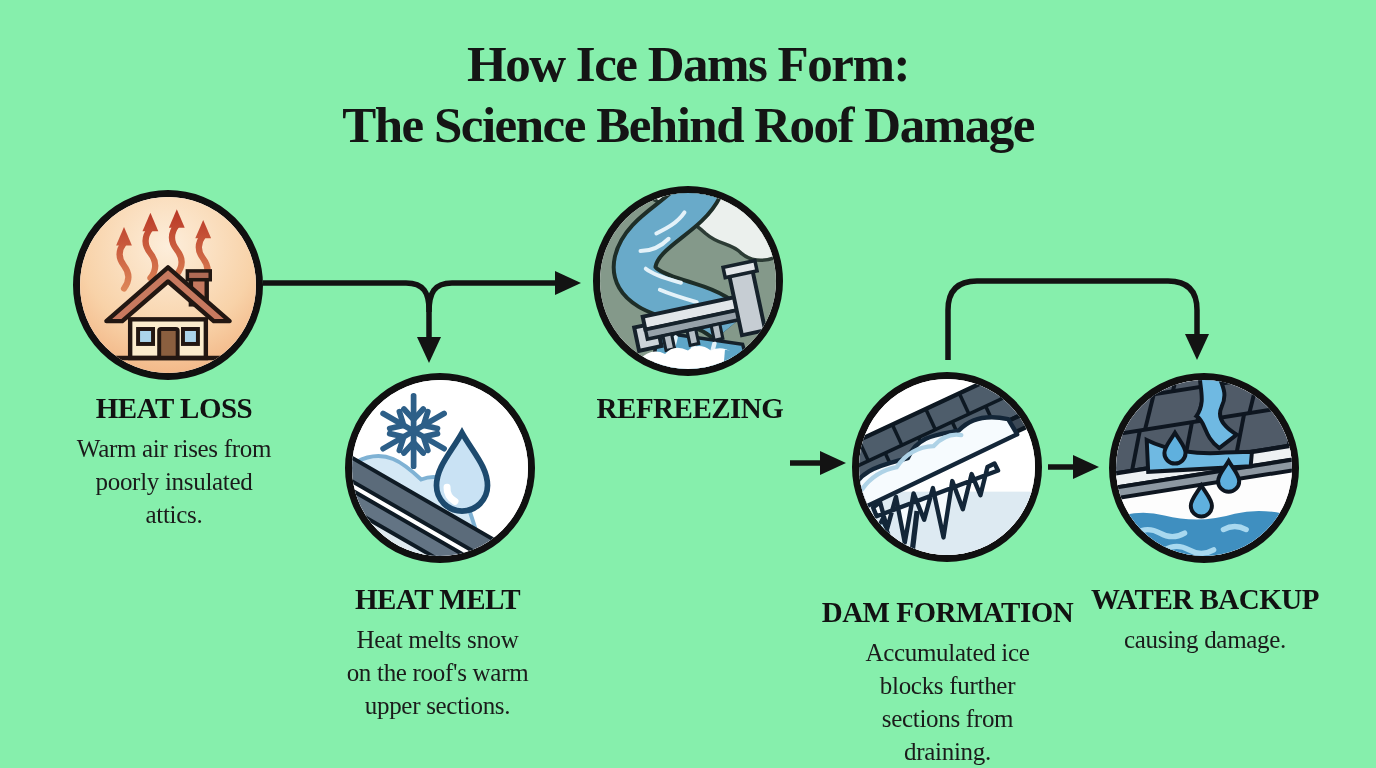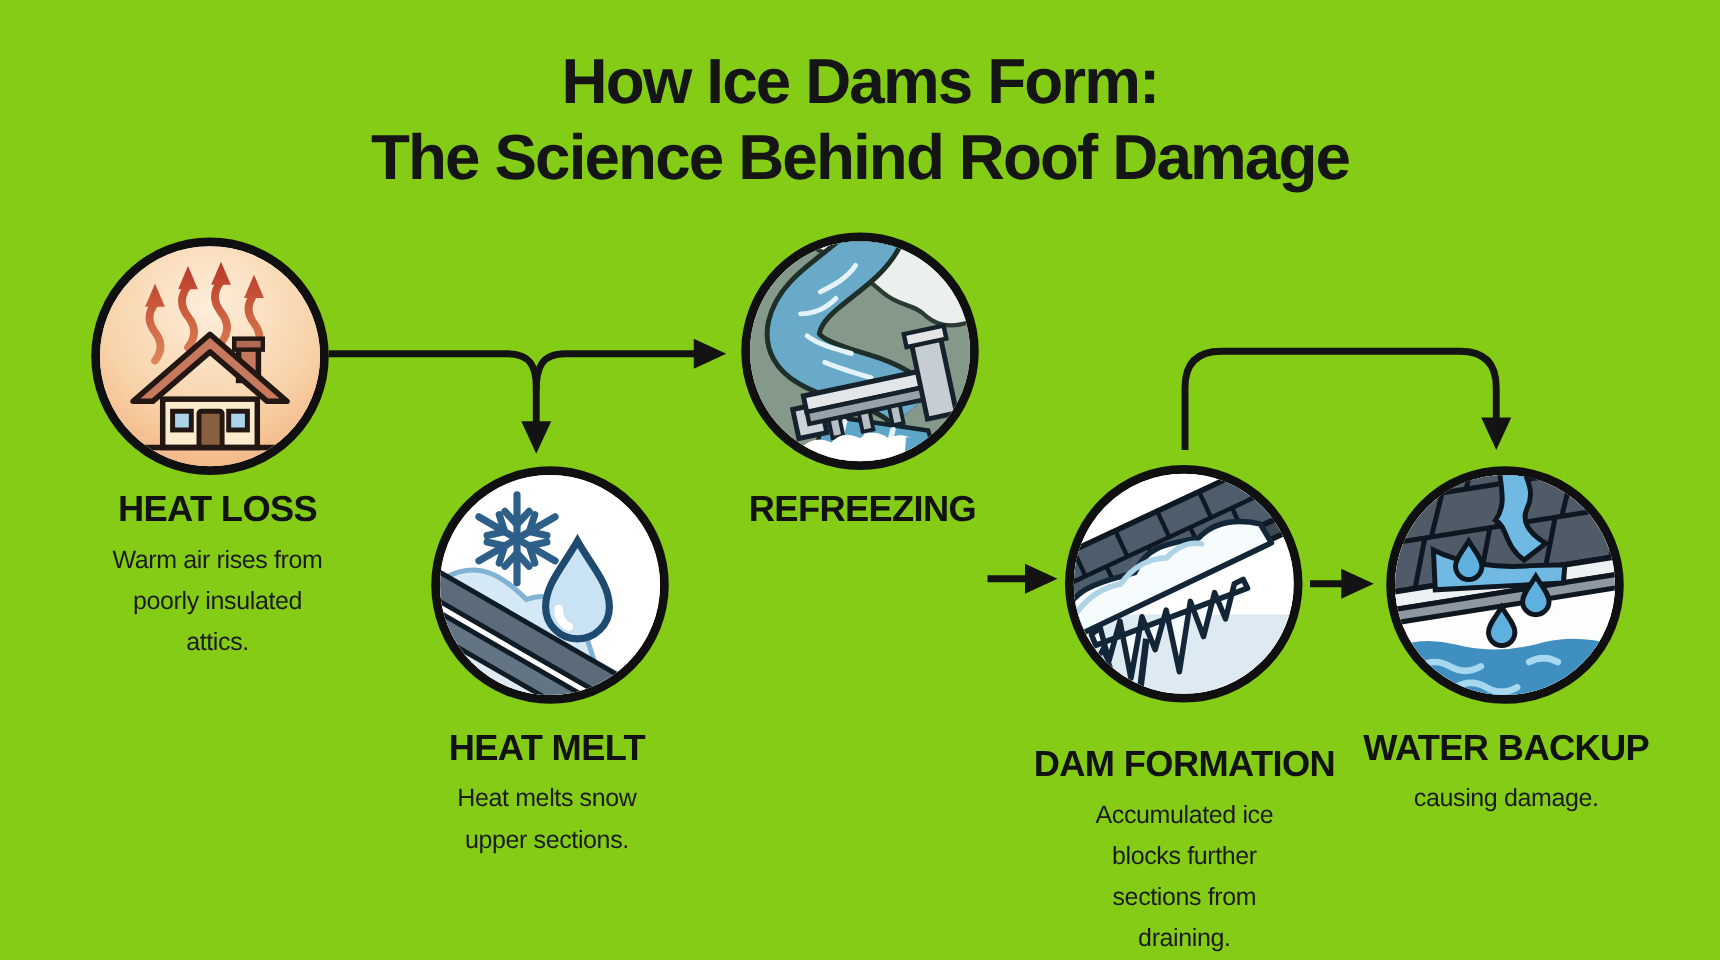--- a/index.html
+++ b/index.html
@@ -1,32 +1,32 @@
 <!DOCTYPE html>
 <html><head>
 <meta charset="utf-8">
 <style>
   html,body{margin:0;padding:0;background:#ffffff;}
   .stage{
-    position:relative;width:1376px;height:768px;background:#84cc16;overflow:hidden;
-    font-family:Liberation Sans, sans-serif;color:#161616;
+    position:relative;width:1376px;height:768px;background:#86efac;overflow:hidden;
+    font-family:Liberation Serif, serif;color:#161616;
   }
   .title{
     position:absolute;left:0;top:34px;width:100%;text-align:center;
     font-size:51px;line-height:61px;font-weight:bold;letter-spacing:-1.5px;color:#151515;
   }
   .arrow-layer{position:absolute;left:0;top:0;width:1376px;height:768px;}
   .icon-circle{
     position:absolute;width:176px;height:176px;border:7px solid #101010;border-radius:50%;
     overflow:hidden;background:#ffffff;
   }
   .icon-circle svg{display:block;width:176px;height:176px;}
   .step-text{position:absolute;text-align:center;}
   .step-label{font-size:29px;font-weight:bold;letter-spacing:-0.5px;color:#121212;margin-bottom:7px;}
-  .step-desc{font-size:20px;line-height:33px;font-weight:500;color:#1b1b1b;letter-spacing:-0.3px;}
+  .step-desc{font-size:25px;line-height:33px;font-weight:500;color:#1b1b1b;letter-spacing:-0.3px;}
 </style>
 </head>
 <body>
 
 <div class="stage">
 
   <div class="title">
     <div>How Ice Dams Form:</div>
     <div>The Science Behind Roof Damage</div>
   </div>
@@ -224,20 +224,21 @@
       <div>Warm air rises from</div>
       <div>poorly insulated</div>
       <div>attics.</div>
     </div>
   </div>
 
   <div class="step-text" style="left:290px;top:583px;width:295px">
     <div class="step-label">HEAT MELT</div>
     <div class="step-desc">
       <div>Heat melts snow</div>
+      <div>on the roof's warm</div>
       <div>upper sections.</div>
     </div>
   </div>
 
   <div class="step-text" style="left:545px;top:392px;width:290px">
     <div class="step-label">REFREEZING</div>
   </div>
 
   <div class="step-text" style="left:790px;top:596px;width:315px">
     <div class="step-label">DAM FORMATION</div>

